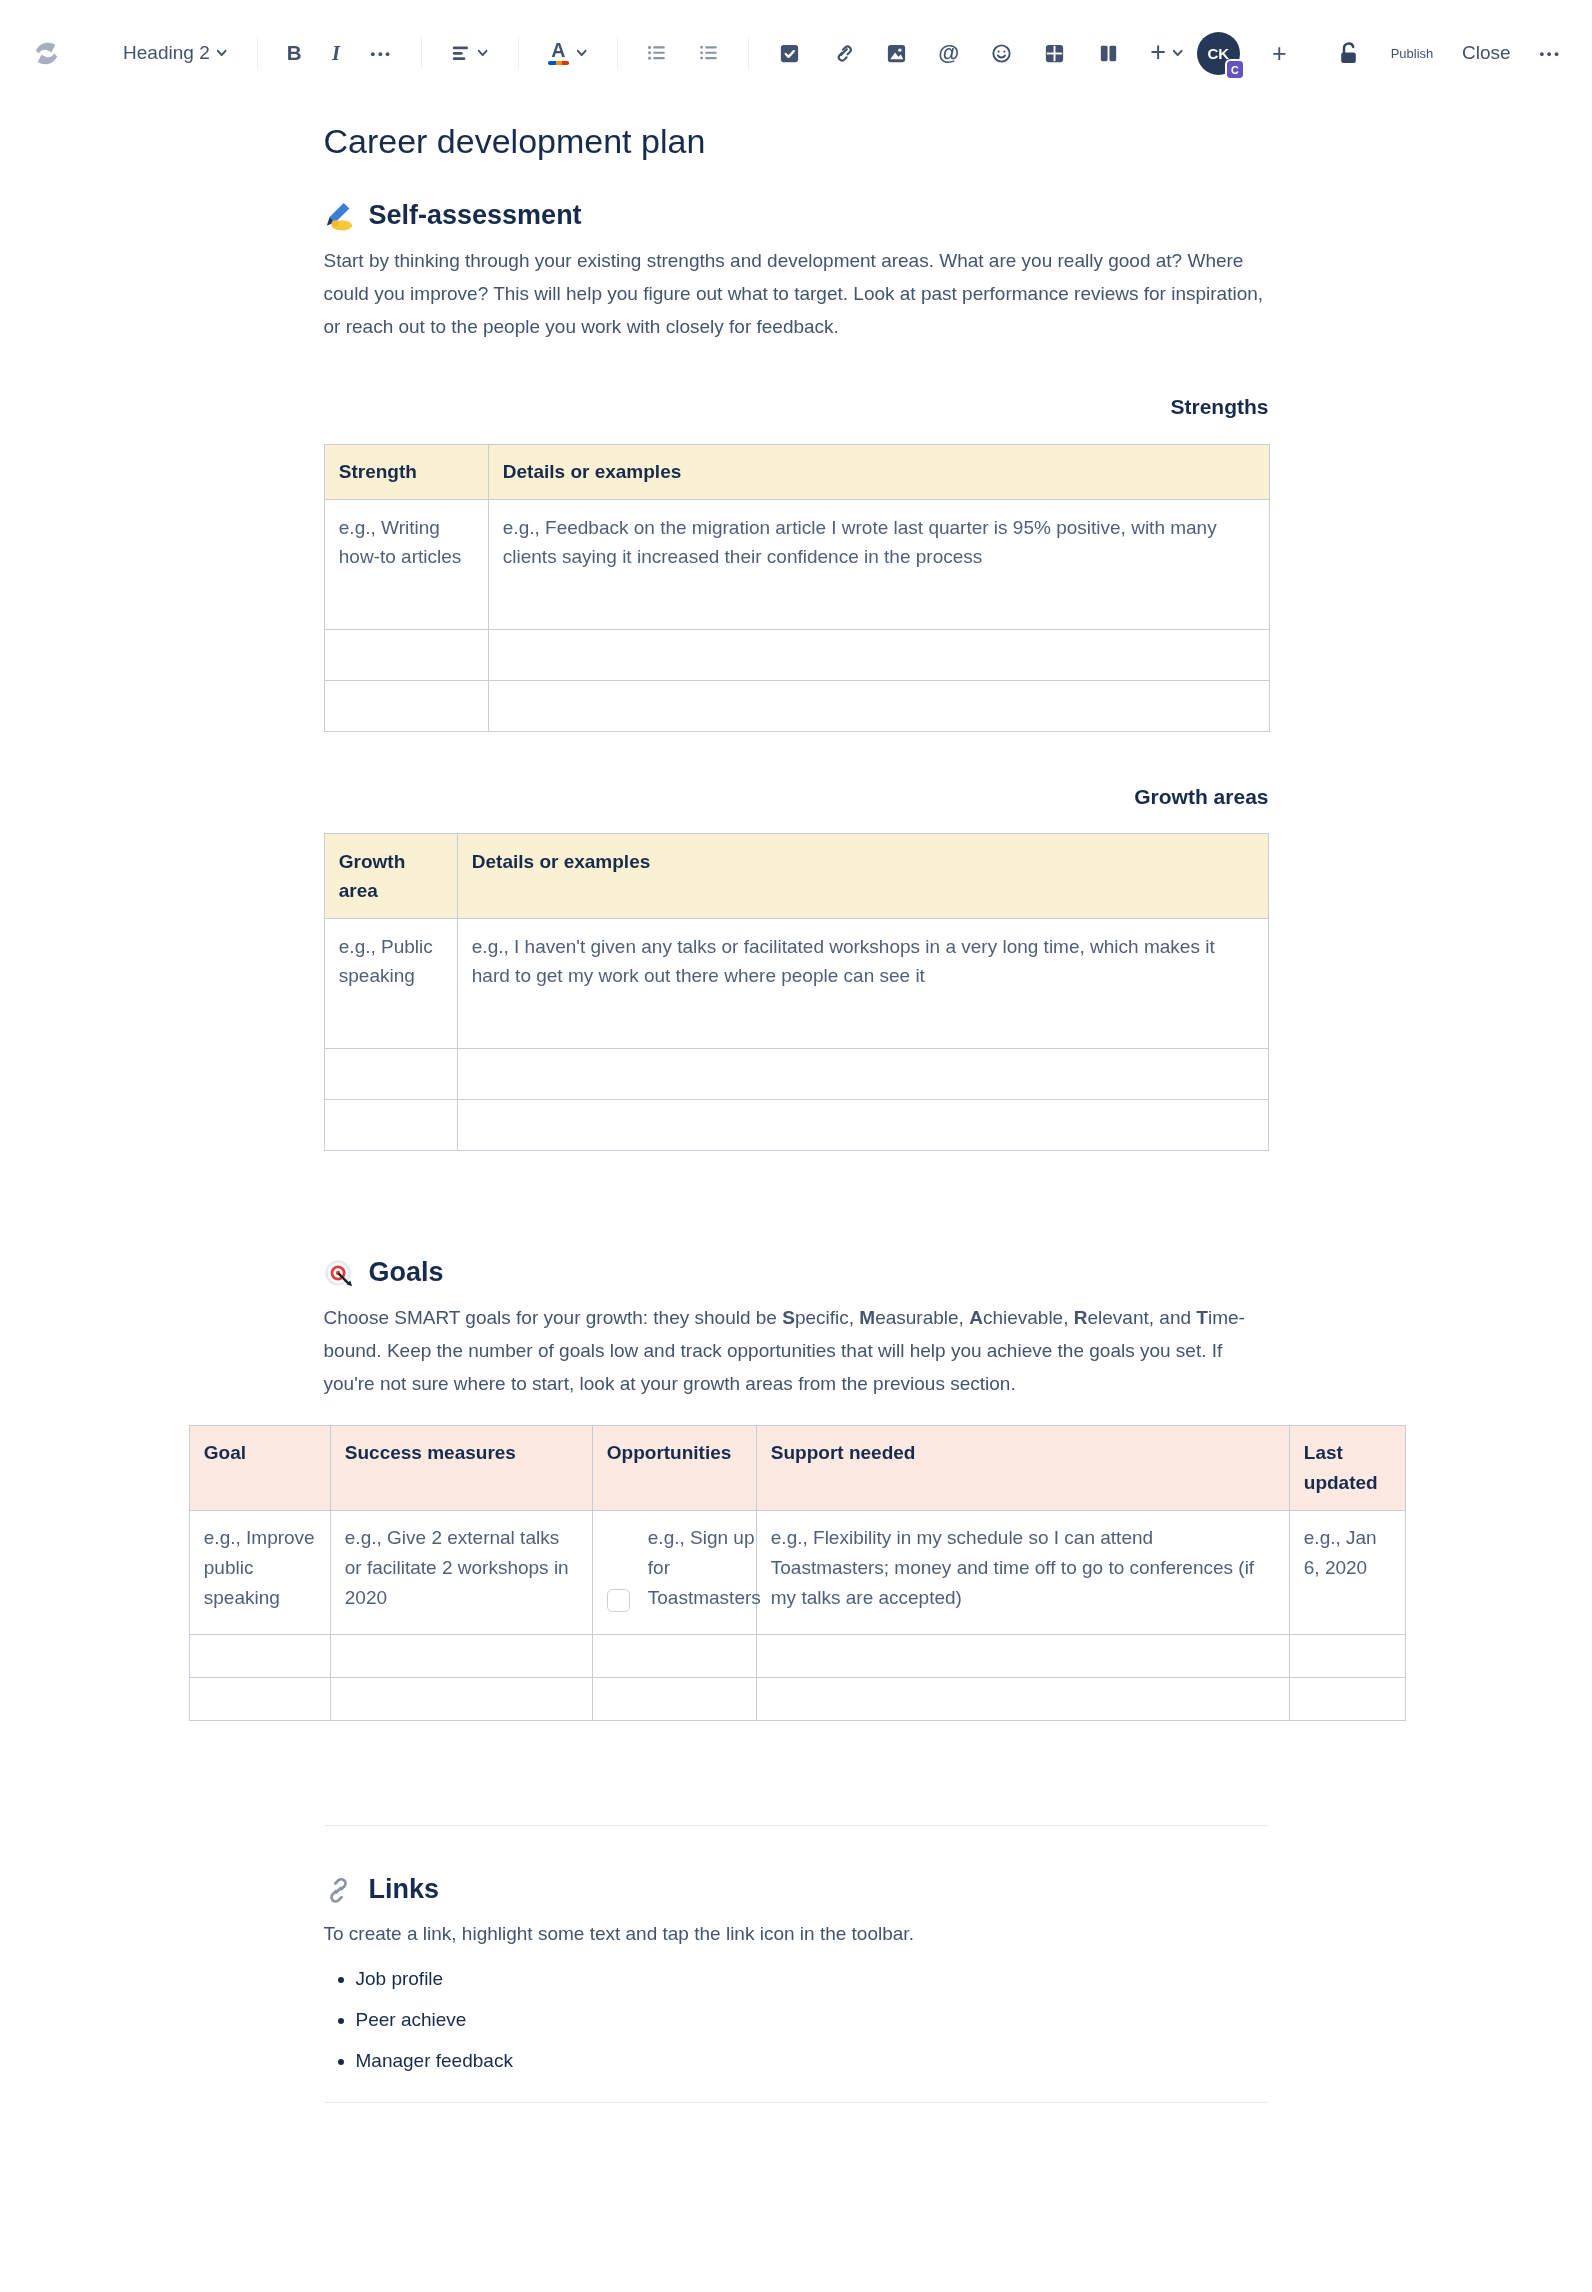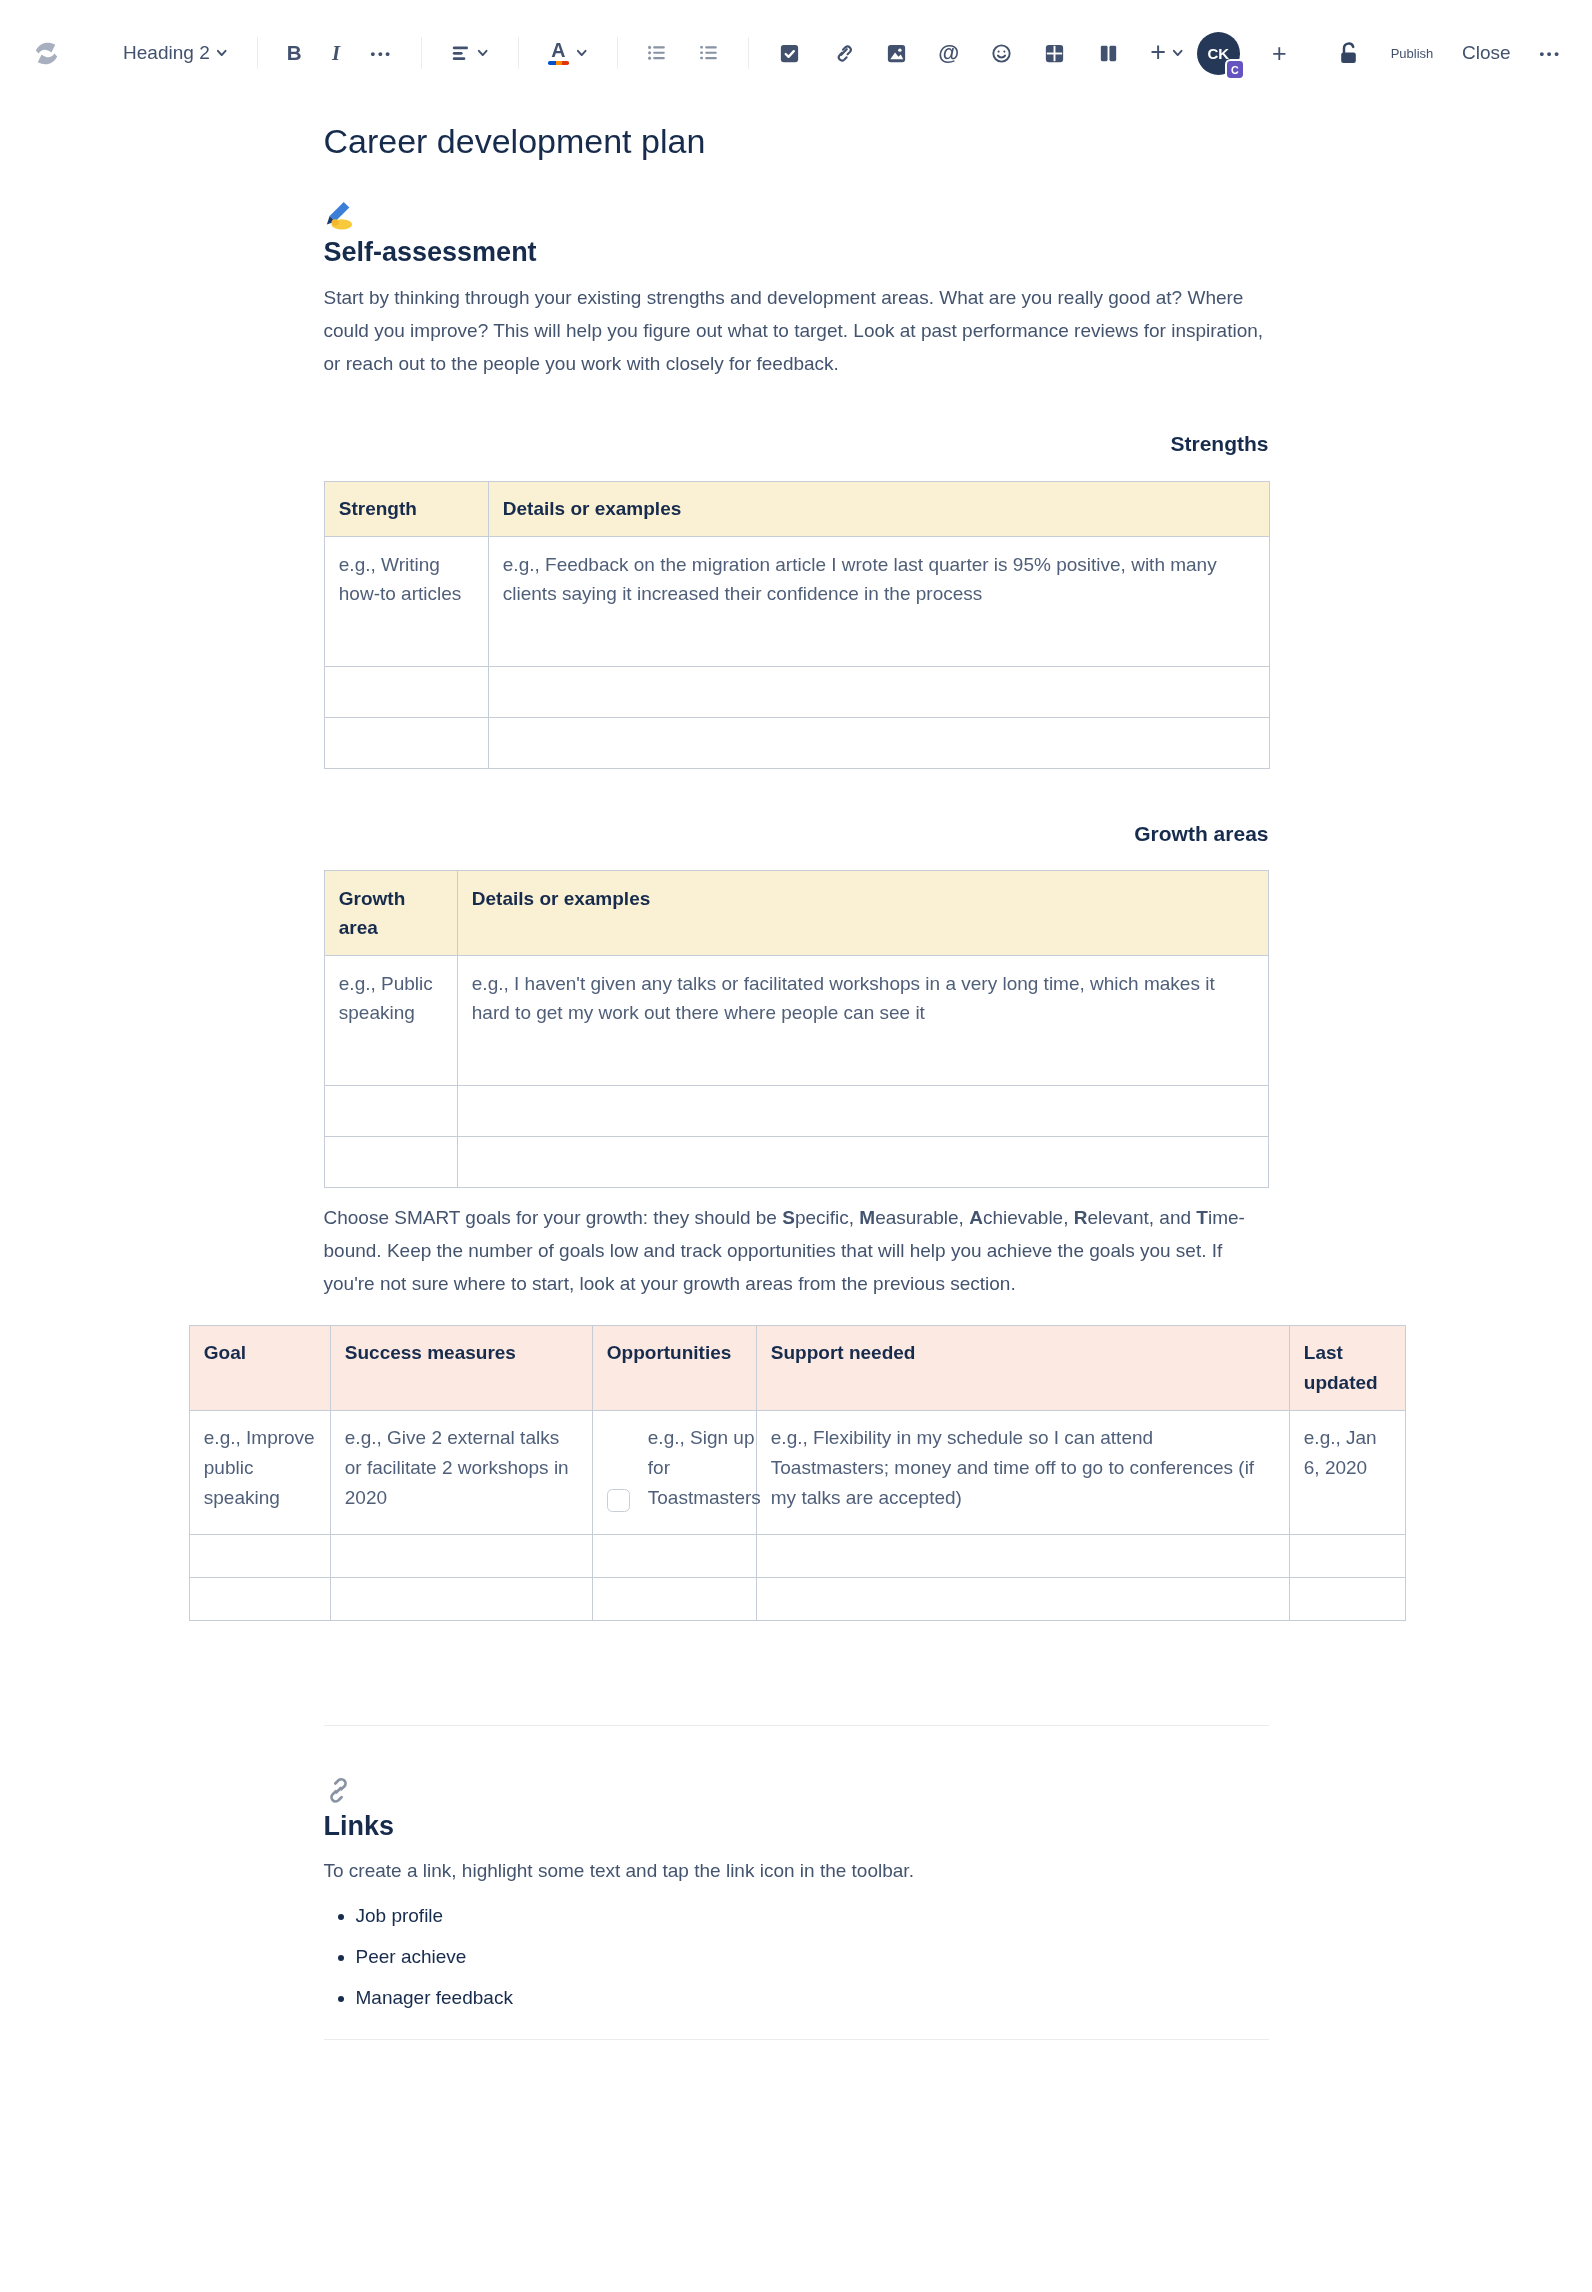--- a/index.html
+++ b/index.html
@@ -36,21 +36,21 @@
        background:var(--badge_purple);border:2.7px solid #fff;color:#fff;font-size:10.7px;
        font-weight:700;display:flex;align-items:center;justify-content:center;}
   .add-collab{width:43px;height:43px;border-radius:50%;background:#F1F2F5;color:#505F79;
        font-size:25px;display:flex;align-items:center;justify-content:center;border:none;cursor:pointer;}
   .publish{background:var(--accent);color:#fff;font-size:13px;border:none;border-radius:3.6px;
        height:41px;padding:0 21.5px;cursor:pointer;font-family:inherit;}
   .close-btn{font-size:19px;color:var(--toolbar_icon);background:none;border:none;cursor:pointer;font-family:inherit;}
   
   .page{width:945px;margin:0 auto;}
   h1{font-size:34px;font-weight:500;margin:23px 0 0;color:var(--heading_text);}
-  h2{font-size:27px;font-weight:600;margin:39px 0 0;display:flex;gap:7px;color:var(--heading_text);flex-direction:column;}
+  h2{font-size:27px;font-weight:600;margin:39px 0 0;display:flex;align-items:center;gap:15px;color:var(--heading_text);}
   h3{font-size:21px;font-weight:600;margin:52px 0 0;color:var(--heading_text);text-align:right;}
   .emoji{width:30px;height:30px;flex:0 0 auto;}
   p.intro{font-size:19px;line-height:33px;color:var(--body_text);margin:12.5px 0 0;}
   .goals-h2{margin-top:106px;}
   .goals-p{margin-top:29px;}
   .links-h2{margin-top:48px;}
   .links-p{margin-top:27px;}
   
   table{border-collapse:collapse;margin-top:25px;table-layout:fixed;width:945px;padding-left:24px;}
   .growth-table{margin-top:24px;}
@@ -296,20 +296,34 @@
           </tr>
         <tr class="r-empty">
             <td></td>
             <td></td>
           </tr>
       </tbody>
     </table>
   </section>
 
   <section>
+    <h2 class="goals-h2">
+      <span class="emoji">
+        <svg viewBox="0 0 32 32" width="30" height="30">
+          <circle cx="15" cy="16" r="13.5" fill="#E6EAF0"></circle>
+          <circle cx="15" cy="16" r="10.8" fill="#ffffff"></circle>
+          <circle cx="15" cy="16" r="8" fill="#E23B3B"></circle>
+          <circle cx="15" cy="16" r="5" fill="#ffffff"></circle>
+          <circle cx="15" cy="16" r="2.3" fill="#E23B3B"></circle>
+          <line x1="16" y1="17" x2="26" y2="27" stroke="#1B2430" stroke-width="2.6" stroke-linecap="round"></line>
+          <polygon points="24,28 30,30 28,24" fill="#1B2430"></polygon>
+        </svg>
+      </span>
+      <span>Goals</span>
+    </h2>
     <p class="intro goals-p"><span>Choose SMART goals for your growth: they should be </span><strong>S</strong><span>pecific, </span><strong>M</strong><span>easurable, </span><strong>A</strong><span>chievable, </span><strong>R</strong><span>elevant, and </span><strong>T</strong><span>ime-bound. Keep the number of goals low and track opportunities that will help you achieve the goals you set. If you're not sure where to start, look at your growth areas from the previous section.</span></p>
 
     <div class="wide">
       <table class="pink goals-table">
         <colgroup>
             <col style="width:141px">
             <col style="width:262px">
             <col style="width:164px">
             <col style="width:533px">
             <col style="width:116px">

